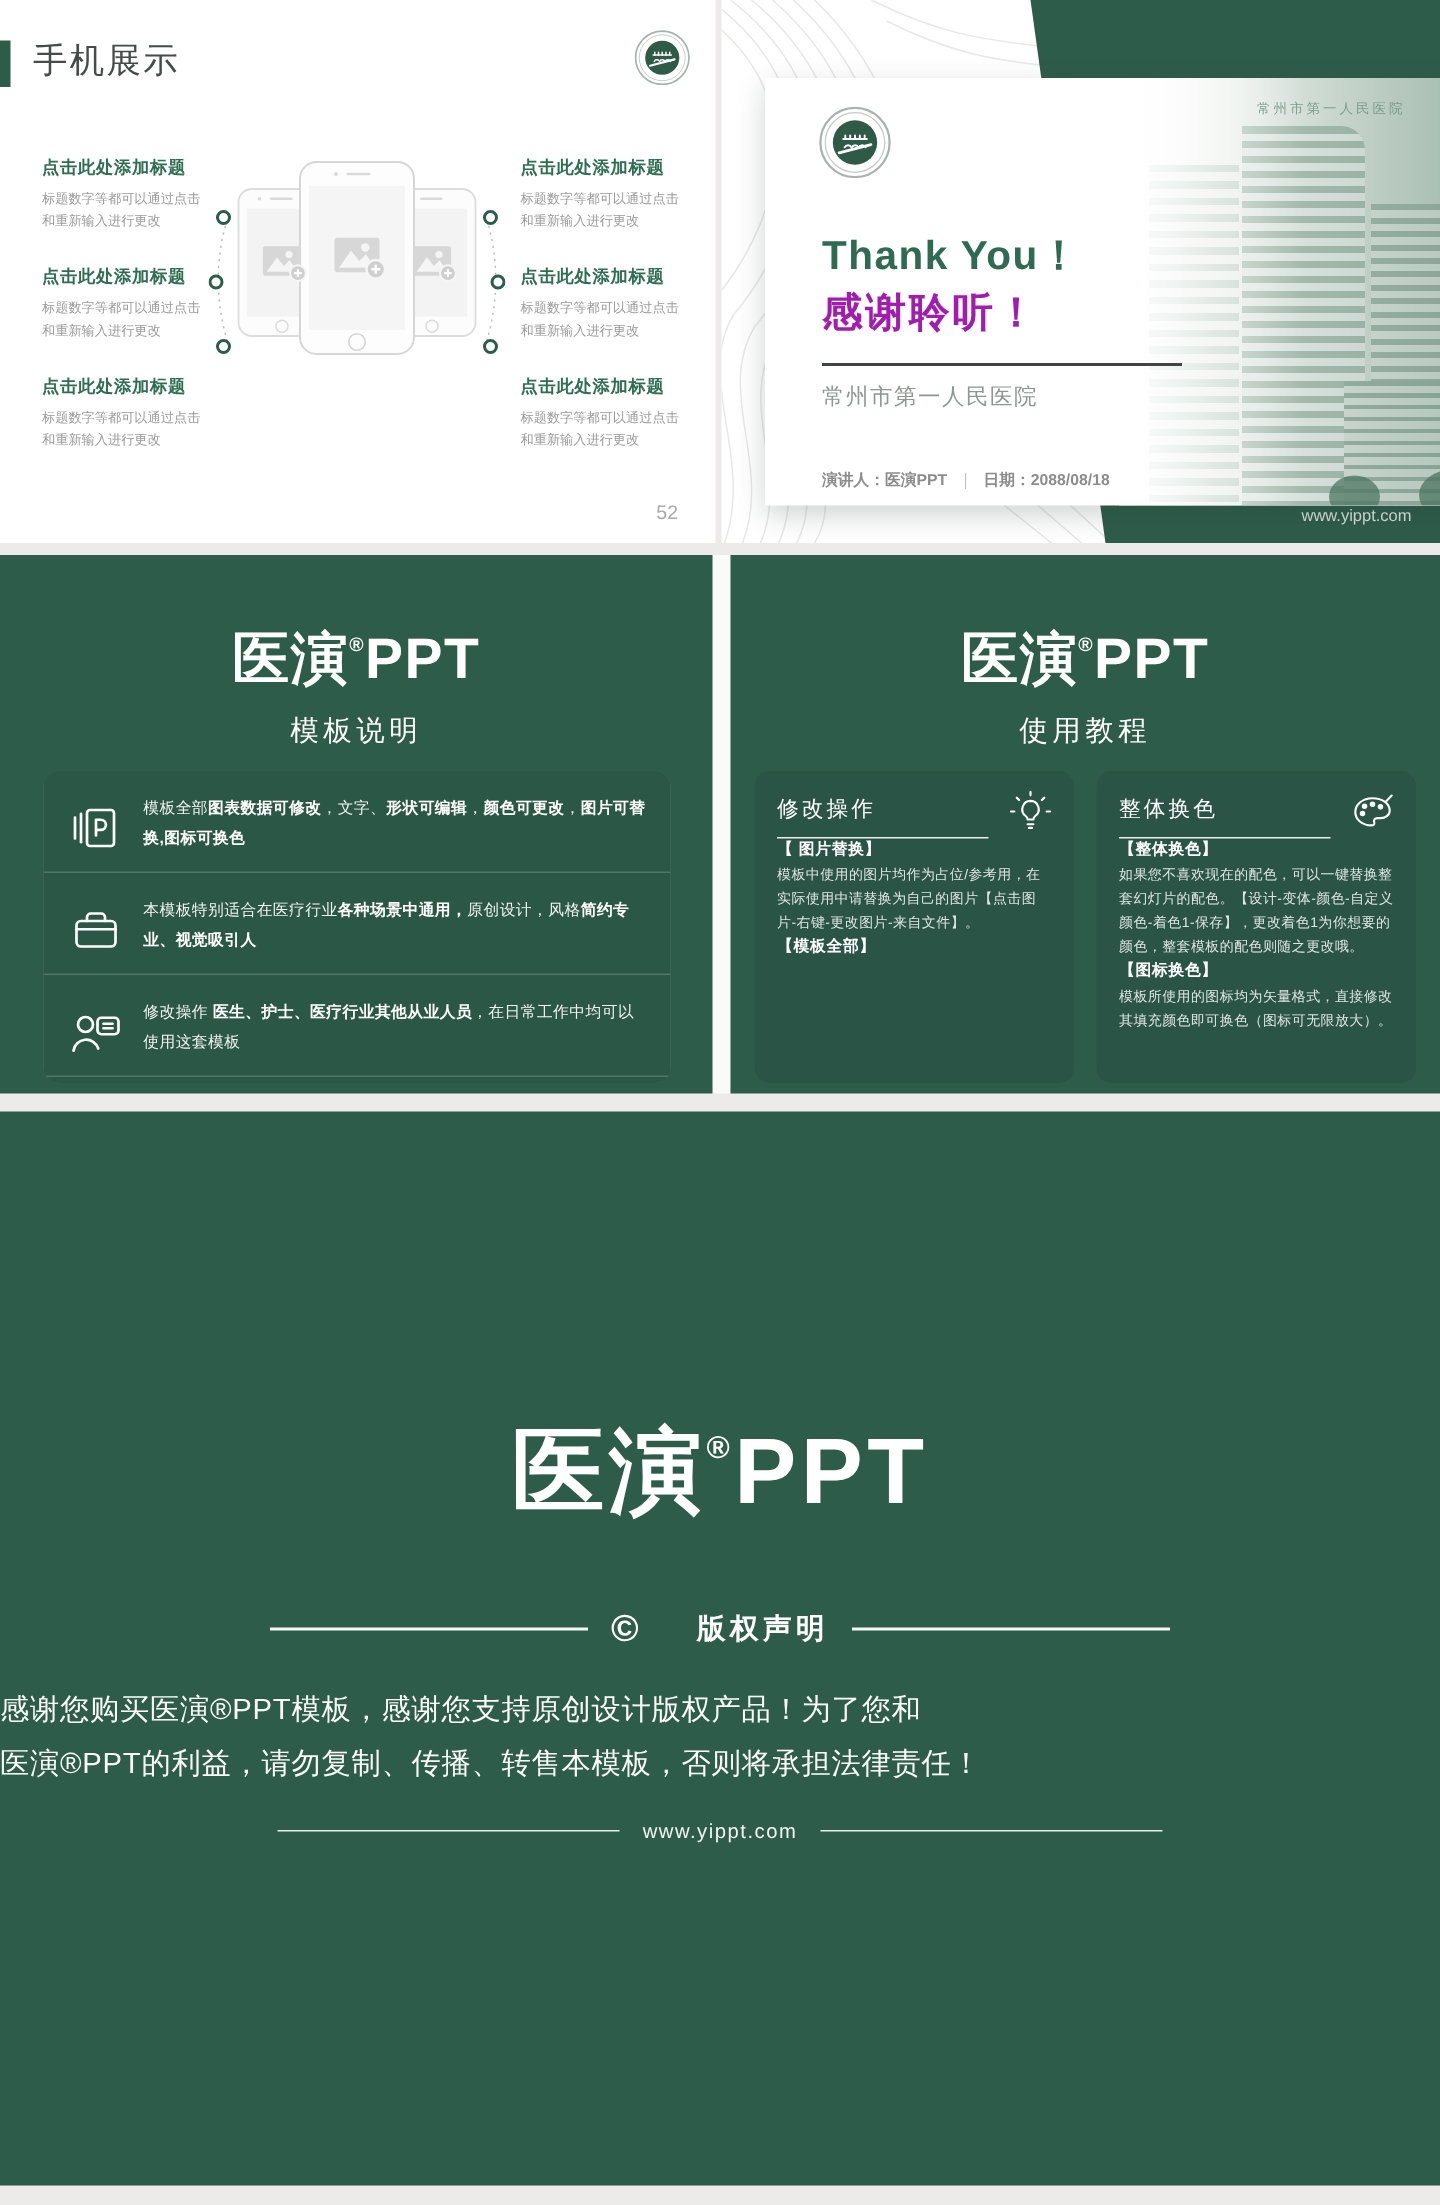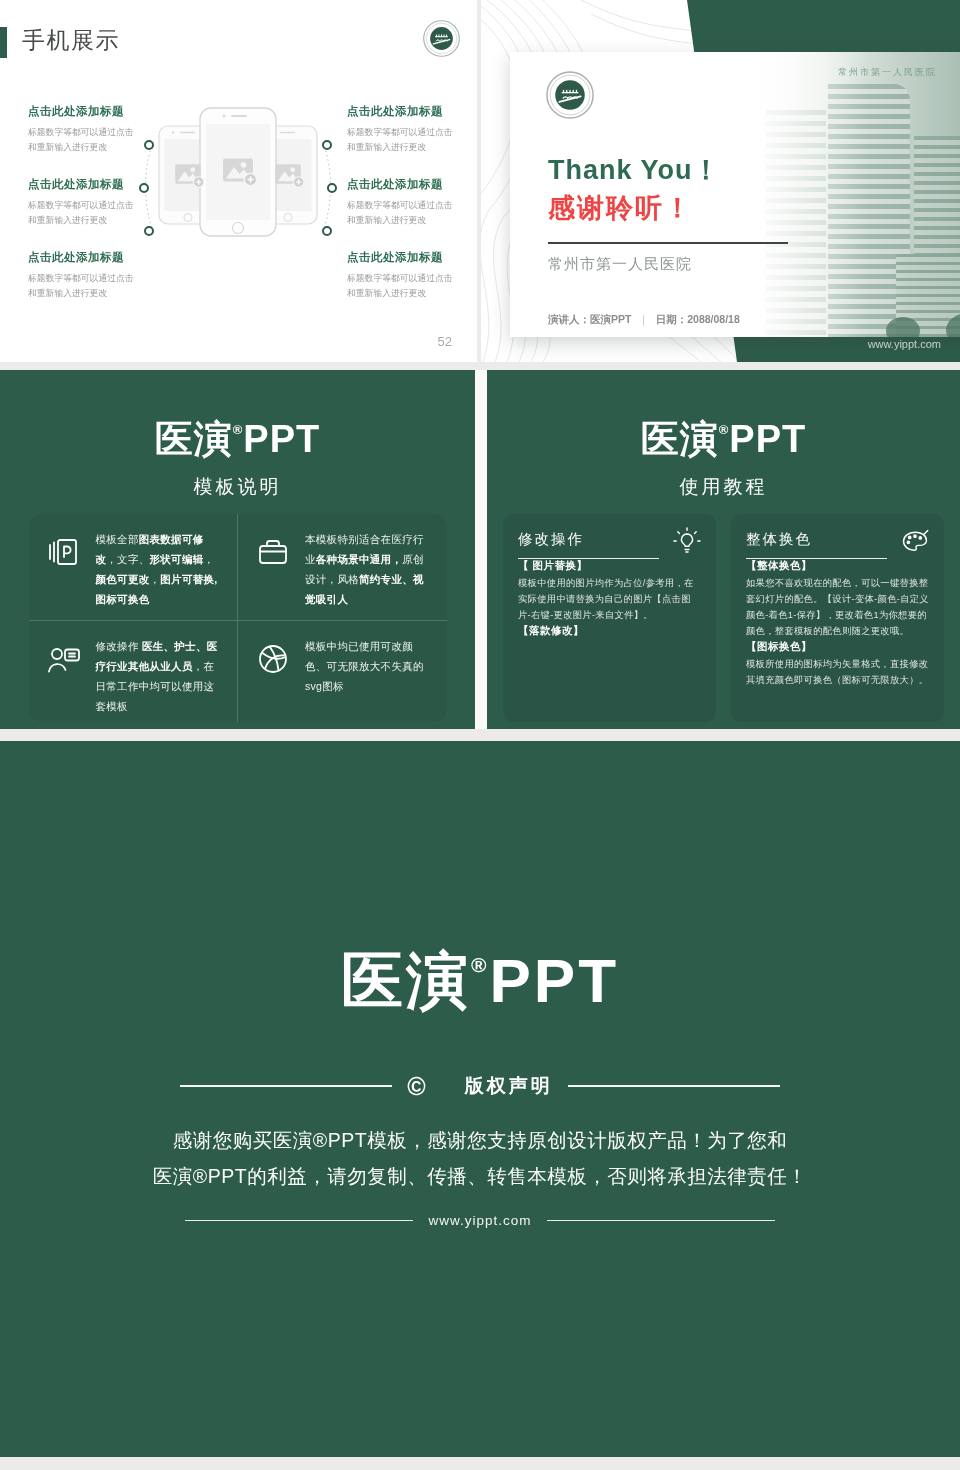--- a/index.html
+++ b/index.html
@@ -42,37 +42,37 @@
   .t1 { left:140px; bottom:-8px; width:34px; height:28px; }
   .t2 { left:200px; bottom:-10px; width:46px; height:34px; }
   .t3 { left:238px; bottom:-6px; width:30px; height:26px; }
   .s2-fade { position:absolute; inset:0;
              background:linear-gradient(90deg,#fff 0%,rgba(255,255,255,.75) 14%,rgba(255,255,255,0) 48%); }
   .s2-tint { position:absolute; inset:0;
              background:linear-gradient(90deg,rgba(46,92,75,0) 30%,rgba(46,92,75,.26) 100%); }
   .s2-sign { position:absolute; left:92px; top:14px; font-size:9px; letter-spacing:2px; color:#6f9483; opacity:.85; }
   .s2-emblem { position:absolute; left:36px; top:19px; width:48px; height:48px; }
   .s2-ten { position:absolute; left:38px; top:100px; font-size:27px; font-weight:700; color:#2F6B52; letter-spacing:1px; }
-  .s2-tcn { position:absolute; left:38px; top:138px; font-size:27px; font-weight:700; color:#ef4444; letter-spacing:2px; }
+  .s2-tcn { position:absolute; left:38px; top:138px; font-size:27px; font-weight:700; color:#a21caf; letter-spacing:2px; }
   .s2-line { position:absolute; left:38px; top:190px; width:240px; height:2px; background:#3F4442; }
   .s2-org { position:absolute; left:38px; top:203px; font-size:15px; color:#8F9793; letter-spacing:1px; }
   .s2-foot { position:absolute; left:38px; top:261px; font-size:10.5px; font-weight:700; color:#8C8C8C; }
   .s2-foot .sep { color:#B5B5B5; font-weight:400; padding:0 7px; }
   .s2-web { position:absolute; right:19px; bottom:12px; font-size:11px; color:#C6D2CB; }
 
   
   .gapv { position:absolute; left:475px; top:370px; width:12px; height:359px; background:#FAFAF8; }
   .panelA { position:absolute; left:0; top:370px; width:475px; height:359px; background:#2E5C4B; }
   .panelB { position:absolute; left:487px; top:370px; width:473px; height:359px; background:#2E5C4B; }
   .p-logo { padding-top:44px; text-align:center; color:#fff; font-size:38px; font-weight:800; letter-spacing:1px; }
   .p-logo sup { font-size:13px; vertical-align:18px; font-weight:700; }
   .p-sub  { margin-top:9px; text-align:center; color:#fff; font-size:19px; letter-spacing:3px; }
 
   .na-grid { width:418px; height:208px; margin:14px auto 0; display:grid;
-             grid-template-columns:1fr 1fr; grid-template-rows:1fr 1fr; gap:1px;
+             grid-template-columns:1fr; grid-template-rows:1fr 1fr; gap:1px;
              background:rgba(255,255,255,.16); border-radius:10px; overflow:hidden; }
   .na-cell { background:#2B5746; padding:16px 14px 10px 16px; display:flex; align-items:flex-start; gap:13px; }
   .na-cell svg { flex:0 0 38px; margin-top:3px; }
   .na-txt { font-size:10.5px; line-height:1.9; color:rgba(255,255,255,.93); letter-spacing:0.3px; }
   .na-txt b { color:#fff; }
 
   .tb-cards { display:flex; gap:15px; margin:14px 16px 0; height:208px; }
   .tb-card { flex:1; background:rgba(0,0,0,.08); border-radius:10px; padding:16px 15px; position:relative; overflow:hidden; }
   .tc-title { font-size:14.5px; color:#fff; letter-spacing:2px; }
   .tc-icon  { position:absolute; right:14px; top:12px; }
@@ -83,21 +83,21 @@
 
   
   .panelC { position:absolute; left:0; top:741px; width:960px; height:716px; background:#2E5C4B; }
   .pc-logo { position:absolute; top:198px; left:0; right:0; text-align:center; color:#fff;
              font-size:62px; font-weight:800; letter-spacing:3px; }
   .pc-logo sup { font-size:21px; vertical-align:30px; font-weight:700; }
   .pc-crow { position:absolute; top:332px; left:0; right:0; display:flex; align-items:center; justify-content:center; gap:15px; color:#fff; }
   .pc-cline { width:212px; height:2px; background:#F4F7F4; }
   .pc-cicon { font-size:25px; font-weight:700; line-height:1; }
   .pc-chead { font-size:19px; font-weight:700; letter-spacing:3px;margin-left:24px; }
-  .pc-para { position:absolute; top:381px; left:0; right:0; text-align:center; color:#FBFDFB;
+  .pc-para { position:absolute; top:381px; left:0; right:0; color:#FBFDFB;
              font-size:19.5px; font-weight:500; line-height:1.85; letter-spacing:0.5px; }
   .pc-wrow { position:absolute; top:472px; left:0; right:0; display:flex; align-items:center; justify-content:center; gap:15px; }
   .pc-wline { width:228px; height:1.5px; background:#E9F0EA; }
   .pc-web { font-size:13.5px; color:#F2F5F2; letter-spacing:1px; }
 </style>
 </head>
 <body>
 
 <div class="page">
 
@@ -320,21 +320,21 @@
           <path d="M17 9 a6.3 6.3 0 0 1 3.6 11.4 c-.9 .7 -1.4 1.6 -1.4 2.6 h-4.4 c0 -1 -.5 -1.9 -1.4 -2.6 A6.3 6.3 0 0 1 17 9 z"></path>
           <path d="M14.8 26.6 h4.4 M15.8 29.4 h2.4"></path>
           <path d="M17 4.8 v-2.6 M8.4 8.4 L6.6 6.6 M25.6 8.4 L27.4 6.6 M4.8 17 H2.2 M31.8 17 h-2.6"></path>
         </svg>
         <div class="tc-line"></div>
         <div class="tc-sec">
           <div class="tc-head">【 图片替换】</div>
           <div class="tc-body">模板中使用的图片均作为占位/参考用，在实际使用中请替换为自己的图片【点击图片-右键-更改图片-来自文件】。</div>
         </div>
         <div class="tc-sec">
-          <div class="tc-head">【落款修改】</div>
+          <div class="tc-head">【模板全部】</div>
         </div>
       </div>
 
       <div class="tb-card">
         <div class="tc-title">整体换色</div>
         <svg class="tc-icon" width="30" height="30" viewBox="0 0 34 34" fill="none" stroke="#fff" stroke-width="1.6" stroke-linecap="round" stroke-linejoin="round">
           <path d="M17 7 c-7.5 0 -13 4.6 -13 10.4 0 5.6 5.2 10.1 12 10.1 2 0 2.8 -1 2.3 -2.4 -.6 -1.8 .4 -3.1 2.3 -3.1 h2.8 c3.2 0 6.6 -2.2 6.6 -5.6 C30 10.7 24.2 7 17 7 z"></path>
           <circle cx="11" cy="13" r="1.3" fill="#fff"></circle>
             <circle cx="17" cy="11.5" r="1.3" fill="#fff"></circle>
           <circle cx="23" cy="13.5" r="1.3" fill="#fff"></circle>

